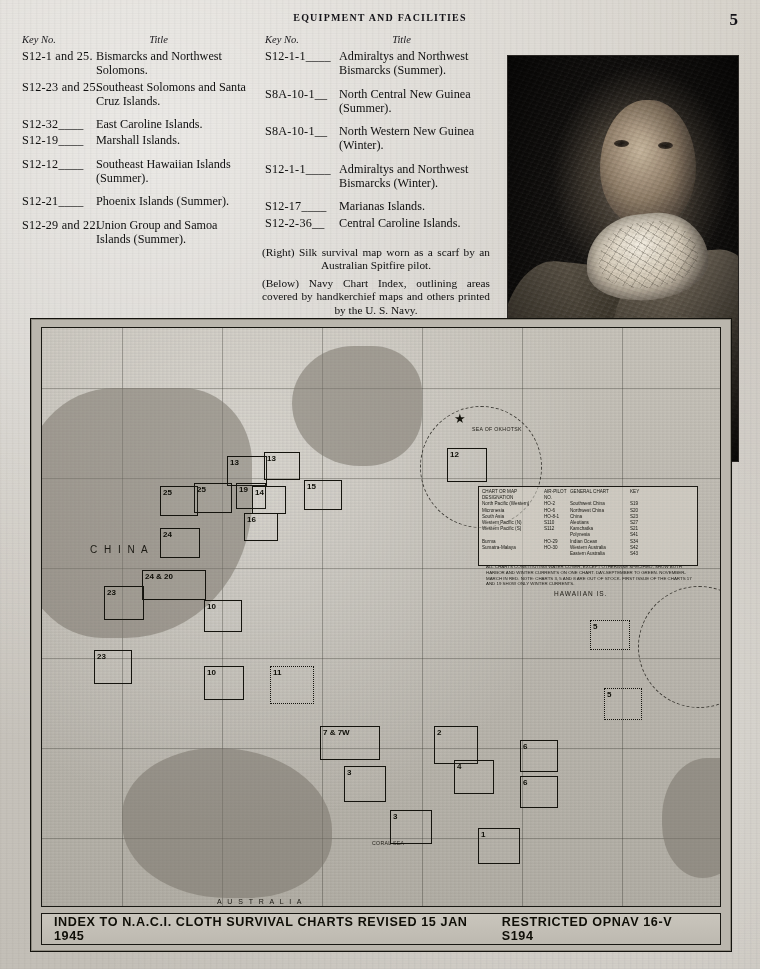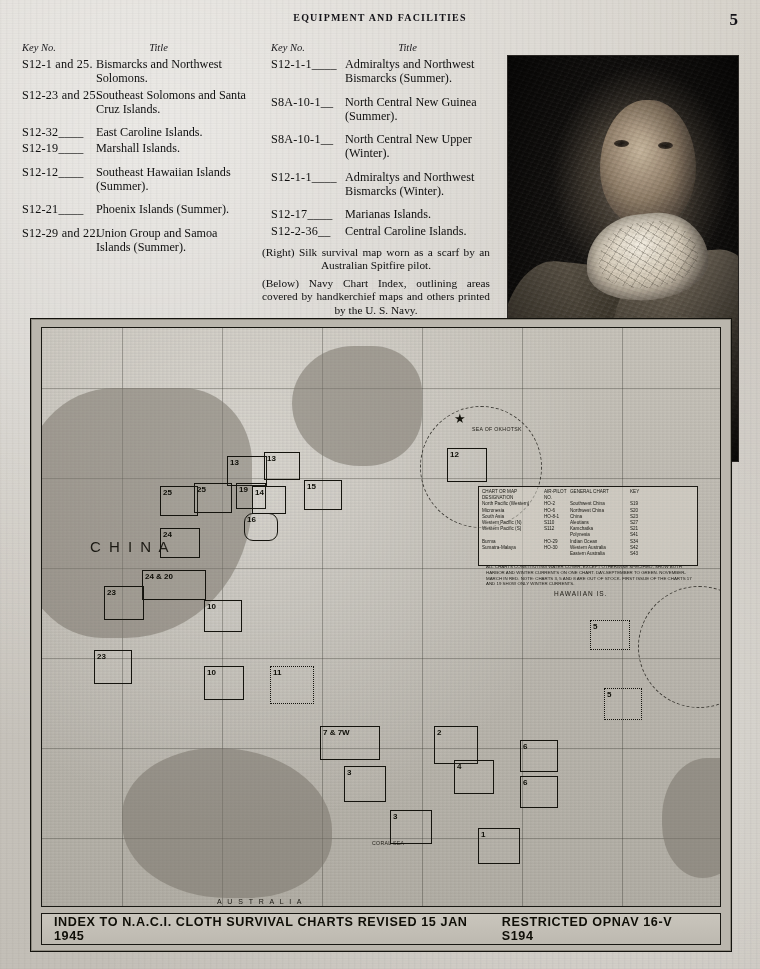--- a/index.html
+++ b/index.html
@@ -36,22 +36,22 @@
     font-size:10px;letter-spacing:1.2px;font-weight:700;
     font-family:Liberation Serif, serif;
     color:#16151a;
   }
   .pageno{
     position:absolute;top:10px;right:22px;
     font-size:17px;font-weight:700;color:#141318;
   }
   
   .keys{
-    position:absolute;top:42px;left:22px;width:480px;
-    display:flex;gap:18px;font-family:Liberation Serif, serif;
+    position:absolute;top:34px;left:22px;width:480px;
+    display:flex;gap:12px;font-family:Liberation Serif, serif;
   }
   .keycol{width:231px;}
   .colhead{
     display:flex;font-style:italic;font-size:10.5px;margin-bottom:4px;
     color:#1b1a1e;
   }
   .colhead .kh{width:76px;}
   .colhead .th{flex:1;text-align:center;padding-right:34px;}
   .krow{
     display:flex;font-size:12.2px;line-height:14.3px;margin-bottom:2px;
@@ -276,21 +276,21 @@
       <div class="krow">
         <div class="kno">S12-1-1____</div>
         <div class="ktitle">Admiraltys and Northwest Bismarcks (Summer).</div>
       </div>
       <div class="krow gap">
         <div class="kno">S8A-10-1__</div>
         <div class="ktitle">North Central New Guinea (Summer).</div>
       </div>
       <div class="krow gap">
         <div class="kno">S8A-10-1__</div>
-        <div class="ktitle">North Central New Upper (Winter).</div>
+        <div class="ktitle">North Western New Guinea (Winter).</div>
       </div>
       <div class="krow gap">
         <div class="kno">S12-1-1____</div>
         <div class="ktitle">Admiraltys and Northwest Bismarcks (Winter).</div>
       </div>
       <div class="krow gap">
         <div class="kno">S12-17____</div>
         <div class="ktitle">Marianas Islands.</div>
       </div>
       <div class="krow">
@@ -337,21 +337,21 @@
       <div class="landmass" style="left:-20px;top:60px;width:230px;height:250px;border-radius:40% 30% 55% 35%;"></div>
       <div class="landmass" style="left:80px;top:420px;width:210px;height:150px;border-radius:45% 55% 40% 50%;"></div>
       <div class="landmass" style="left:250px;top:18px;width:130px;height:120px;border-radius:50% 40% 45% 55%;"></div>
       <div class="landmass" style="left:620px;top:430px;width:90px;height:120px;border-radius:50% 35% 55% 45%;"></div>
 
       <div class="compass dash" style="left:378px;top:78px;width:120px;height:120px;"></div>
       <div class="compass dash" style="left:596px;top:258px;width:120px;height:120px;"></div>
       <div class="star" style="left:412px;top:84px;">★</div>
 
 
-      <div class="tinytext" style="left:48px;top:210px;font-size:15px;letter-spacing:2px;">C H I N A</div>
+      <div class="tinytext" style="left:48px;top:216px;font-size:10px;letter-spacing:2px;">C H I N A</div>
       <div class="tinytext" style="left:430px;top:98px;">SEA OF OKHOTSK</div>
       <div class="tinytext" style="left:512px;top:262px;font-size:6.5px;letter-spacing:1px;">HAWAIIAN IS.</div>
       <div class="tinytext" style="left:330px;top:512px;">CORAL SEA</div>
       <div class="tinytext" style="left:175px;top:570px;font-size:7px;letter-spacing:2px;">A U S T R A L I A</div>
 
       <div class="cell" style="left:185px;top:128px;width:34px;height:26px;">
           <span class="lbl">13</span>
         </div>
       <div class="cell" style="left:222px;top:124px;width:30px;height:24px;">
           <span class="lbl">13</span>
@@ -367,21 +367,21 @@
         </div>
       <div class="cell" style="left:210px;top:158px;width:28px;height:24px;">
           <span class="lbl">14</span>
         </div>
       <div class="cell" style="left:262px;top:152px;width:32px;height:26px;">
           <span class="lbl">15</span>
         </div>
       <div class="cell" style="left:405px;top:120px;width:34px;height:30px;">
           <span class="lbl">12</span>
         </div>
-      <div class="cell" style="left:202px;top:185px;width:28px;height:24px;border-radius:9px;">
+      <div class="cell" style="left:202px;top:185px;width:28px;height:24px;">
           <span class="lbl">16</span>
         </div>
       <div class="cell" style="left:118px;top:200px;width:34px;height:26px;">
           <span class="lbl">24</span>
         </div>
       <div class="cell" style="left:100px;top:242px;width:58px;height:26px;">
           <span class="lbl">24 &amp; 20</span>
         </div>
       <div class="cell" style="left:62px;top:258px;width:34px;height:30px;">
           <span class="lbl">23</span>

